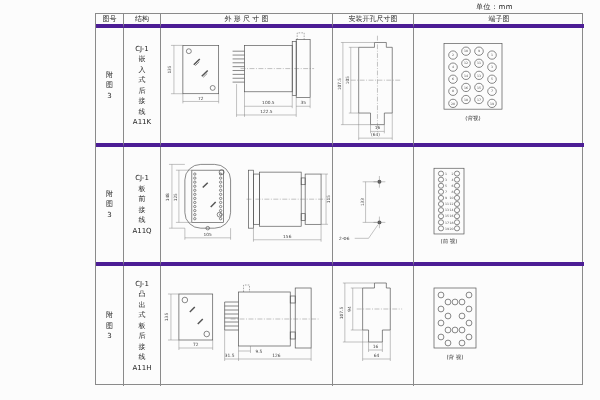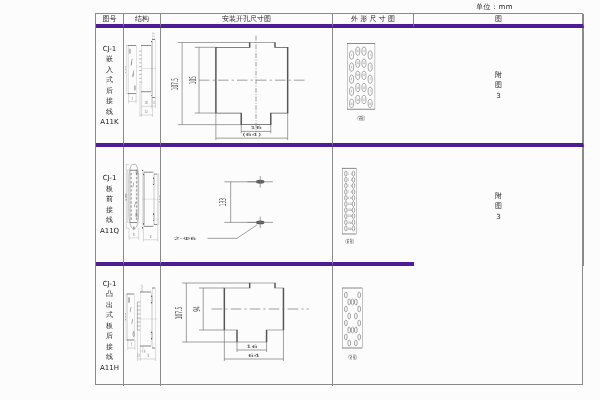--- a/index.html
+++ b/index.html
@@ -32,22 +32,23 @@
 <body>
 
 <div class="page">
 
   <div class="unit">单位：mm</div>
 
   <div class="tbl">
 
     <div class="cell hdr">图号</div>
     <div class="cell hdr">结构</div>
+    <div class="cell hdr">外 形 尺 寸 图</div>
     <div class="cell hdr">安装开孔尺寸图</div>
-    <div class="cell hdr">外 形 尺 寸 图</div>
+    <div class="cell hdr lastcol">端子图</div>
 
     <div class="cell vtext">附
 图
 3</div>
     <div class="cell vtext">CJ-1
 嵌
 入
 式
 后
 接

